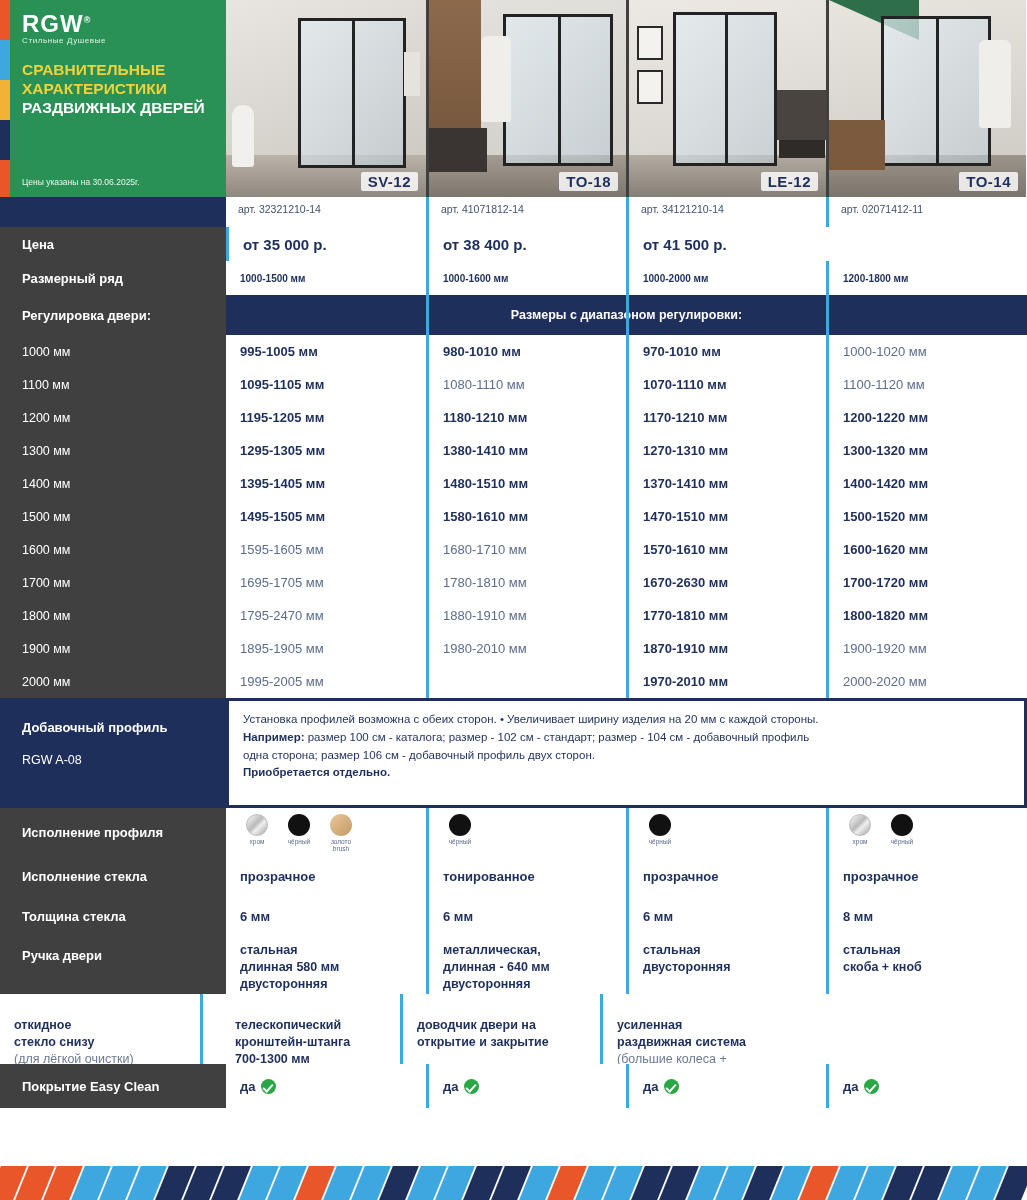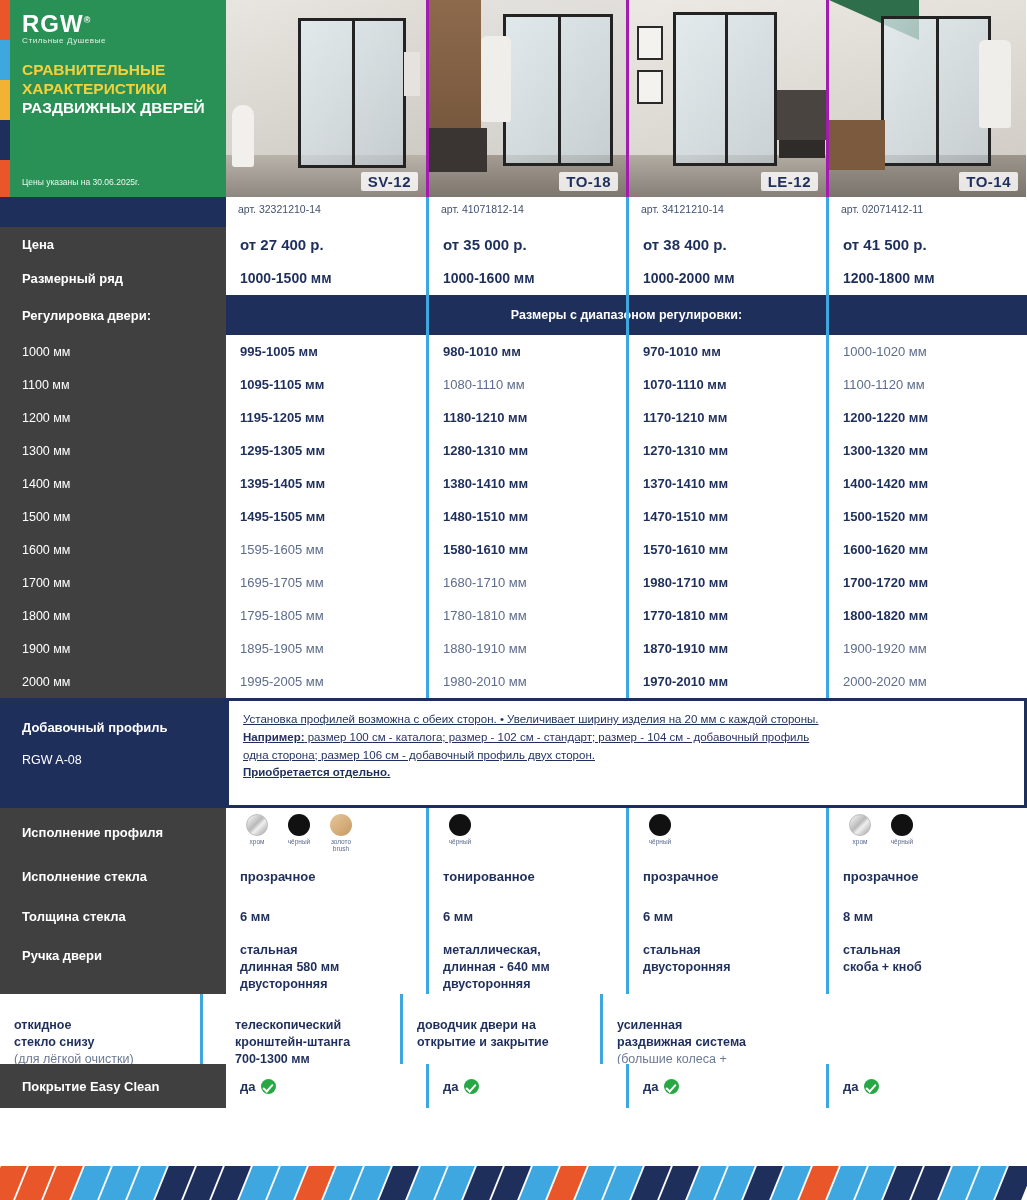--- a/index.html
+++ b/index.html
@@ -24,21 +24,21 @@
   .logo { font-size:24px; font-weight:bold; letter-spacing:1px; color:#ffffff; }
   .logo sup { font-size:9px; vertical-align:super; }
   .logo-sub { font-size:8px; color:#dff3e6; letter-spacing:.6px; margin-top:-2px;}
   .headline { margin-top:16px; font-size:15.5px; font-weight:bold; line-height:1.22; }
   .headline .hl1 { color:#f2d13b; display:block; }
   .headline .hl2 { color:#ffffff; display:block; }
   .price-note { position:absolute; left:22px; bottom:10px; font-size:8.5px; color:#eaf7ef; }
 
   .photo {
     width:200px; height:197px; position:relative; overflow:hidden;
-    border-left:3px solid #a21caf;
+    border-left:3px solid #404040;
     background:#cfd6dc;
   }
   .photo.first { border-left:none; }
   .photo .tag {
     position:absolute; right:8px; bottom:6px; font-size:15px; font-weight:bold;
     color:#1f2f5c; background:rgba(255,255,255,.82); padding:1px 7px; border-radius:2px;
     letter-spacing:.5px;
   }
   
   .sc { position:absolute; inset:0; }
@@ -63,38 +63,38 @@
   .col { width:200px; border-left:3px solid #3ea7e0; background:#ffffff; }
   .col.first { border-left:none; }
 
   .lrow { display:flex; align-items:center; padding-left:22px; font-size:12.5px; }
   .lrow.bold { font-weight:bold; font-size:13px; }
   .drow { display:flex; align-items:center; padding-left:14px; font-size:13px; }
 
   .h34 { height:34px; }
 
   .price { font-weight:bold; font-size:15px; color:#1f2f5c; }
-  .range { font-weight:bold; font-size:14px; color:#1f2f5c; }
+  .range { font-weight:bold; font-size:10px; color:#1f2f5c; }
 
   .adj-label { height:40px; }
   .adj-banner {
     height:40px; width:801px; background:#1f2f5c; color:#ffffff;
     display:flex; align-items:center; justify-content:center;
     font-size:12.5px; font-weight:bold;
   }
   .adjwrap { position:relative; width:801px; }
   .adjwrap .sep { position:absolute; top:0; bottom:0; width:3px; background:#3ea7e0; }
 
   .size-rows .lrow { height:33px; font-size:12.5px; }
   .size-rows .drow { height:33px; }
   .v-strong { font-weight:bold; color:#1f2f5c; font-size:13px; }
   .v-weak { font-weight:normal; color:#5d6c8c; font-size:13px; }
 
   
-  .noterow { display:flex;text-decoration:underline; }
+  .noterow { display:flex; }
   .note-label { width:226px; background:#1f2f5c; color:#fff; padding:22px 0 0 22px; height:110px; }
   .note-label .nl1 { font-weight:bold; font-size:13px; }
   .note-label .nl2 { font-size:12.5px; margin-top:18px; }
   .note-box {
     width:801px; height:110px; background:#ffffff; border:3px solid #1f2f5c;
     padding:10px 14px; font-size:11.5px; line-height:1.55; color:#1f2f5c;
   }
   .note-box b { font-weight:bold; }
 
   
@@ -201,25 +201,20 @@
     <div class="art-cell">арт. 41071812-14</div>
     <div class="art-cell">арт. 34121210-14</div>
     <div class="art-cell">арт. 02071412-11</div>
   </div>
 
   <div class="grid">
     <div class="labelcol">
       <div class="lrow bold h34">Цена</div>
     </div>
     <div class="datacols">
-      <div class="col first">
-          <div class="drow h34">
-            <span class="price">от 27 400 р.</span>
-          </div>
-        </div>
       <div class="col">
           <div class="drow h34">
             <span class="price">от 35 000 р.</span>
           </div>
         </div>
       <div class="col">
           <div class="drow h34">
             <span class="price">от 38 400 р.</span>
           </div>
         </div>
@@ -306,44 +301,41 @@
         <div class="drow">
             <span class="v-strong">1495-1505 мм</span>
           </div>
         <div class="drow">
             <span class="v-weak">1595-1605 мм</span>
           </div>
         <div class="drow">
             <span class="v-weak">1695-1705 мм</span>
           </div>
         <div class="drow">
-            <span class="v-weak">1795-1805 мм</span>
+            <span class="v-weak">1795-2470 мм</span>
           </div>
         <div class="drow">
             <span class="v-weak">1895-1905 мм</span>
           </div>
         <div class="drow">
             <span class="v-weak">1995-2005 мм</span>
           </div>
       </div>
 
       <div class="col">
         <div class="drow">
             <span class="v-strong">980-1010 мм</span>
           </div>
         <div class="drow">
             <span class="v-weak">1080-1110 мм</span>
           </div>
         <div class="drow">
             <span class="v-strong">1180-1210 мм</span>
           </div>
         <div class="drow">
-            <span class="v-strong">1280-1310 мм</span>
-          </div>
-        <div class="drow">
             <span class="v-strong">1380-1410 мм</span>
           </div>
         <div class="drow">
             <span class="v-strong">1480-1510 мм</span>
           </div>
         <div class="drow">
             <span class="v-strong">1580-1610 мм</span>
           </div>
         <div class="drow">
             <span class="v-weak">1680-1710 мм</span>
@@ -375,21 +367,21 @@
         <div class="drow">
             <span class="v-strong">1370-1410 мм</span>
           </div>
         <div class="drow">
             <span class="v-strong">1470-1510 мм</span>
           </div>
         <div class="drow">
             <span class="v-strong">1570-1610 мм</span>
           </div>
         <div class="drow">
-            <span class="v-strong">1980-1710 мм</span>
+            <span class="v-strong">1670-2630 мм</span>
           </div>
         <div class="drow">
             <span class="v-strong">1770-1810 мм</span>
           </div>
         <div class="drow">
             <span class="v-strong">1870-1910 мм</span>
           </div>
         <div class="drow">
             <span class="v-strong">1970-2010 мм</span>
           </div>

